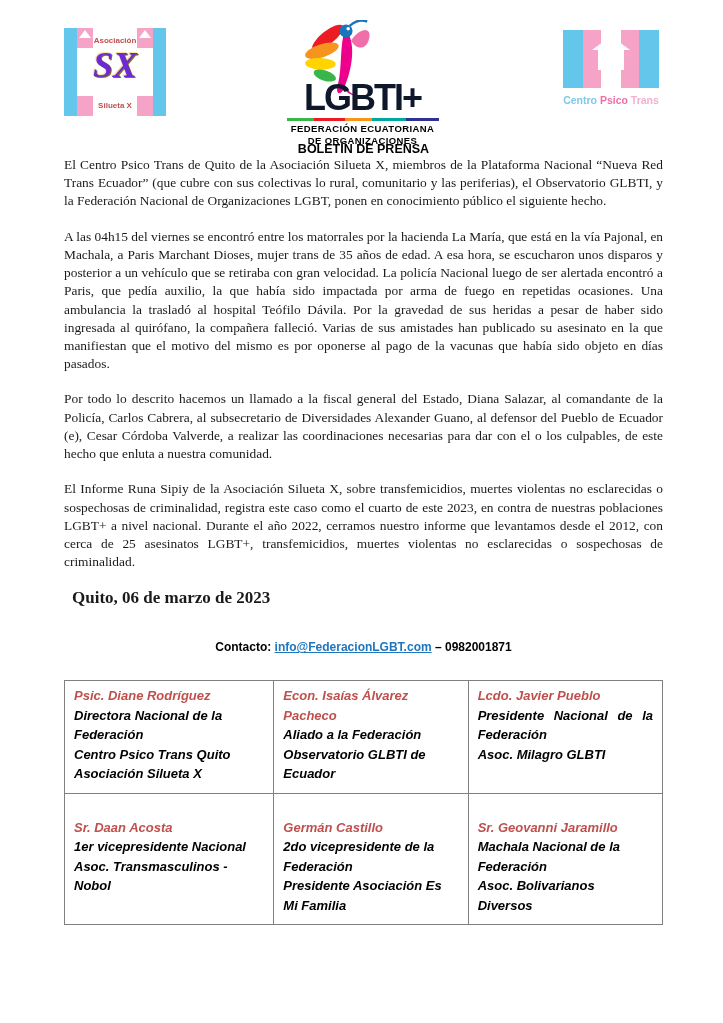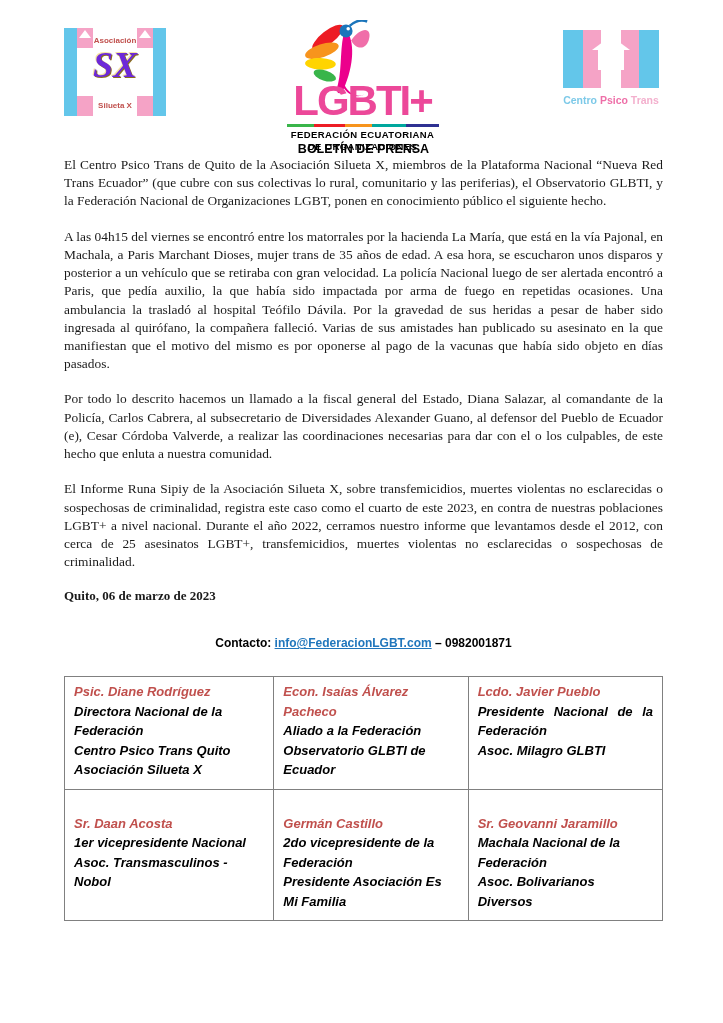--- a/index.html
+++ b/index.html
@@ -21,22 +21,22 @@
   .sx-arrow.l{left:15px;} .sx-arrow.r{right:15px;}
   .sx-top,.sx-bottom{position:absolute;left:0;right:0;text-align:center;color:#C0504D;
     font-family:"Liberation Sans",sans-serif;font-size:8px;font-weight:bold;}
   .sx-top{top:8px;} .sx-bottom{bottom:6px;}
   .sx-letters{position:absolute;left:0;right:0;top:16px;text-align:center;
     font-family:"Liberation Serif",serif;font-weight:bold;font-style:italic;font-size:36px;
     color:#6d28d9;text-shadow:1px 1px 0 #8a6d1f, -1px -1px 0 #f4e3a1;}
   
   .logo-fed{display:flex;flex-direction:column;align-items:center;width:210px;flex:0 0 auto;}
   .logo-fed svg{width:96px;height:84px;margin-bottom:-24px;margin-left:-34px;}
-  .fed-acronym{font-family:"Liberation Sans",sans-serif;font-weight:bold;font-size:42px;
-    letter-spacing:-2px;line-height:1;color:#ec4899;position:relative;z-index:2;}
+  .fed-acronym{font-family:"Liberation Sans",sans-serif;font-weight:bold;font-size:36px;
+    letter-spacing:-2px;line-height:1;color:#0f172a;position:relative;z-index:2;}
   .rainbow{width:152px;height:3px;margin:2px 0 2px;
     background:linear-gradient(90deg,#39B54A 0 18%,#ED1C24 18% 38%,#F7941D 38% 56%,#00A79D 56% 78%,#2E3192 78% 100%);}
   .fed-line1,.fed-line2{font-family:"Liberation Sans",sans-serif;font-weight:bold;font-size:9.5px;
     letter-spacing:.4px;color:#000;line-height:1.25;}
   
   .logo-cpt{width:104px;margin-top:10px;text-align:center;flex:0 0 auto;}
   .cpt-flag{position:relative;width:96px;height:58px;margin:0 auto;
     background:linear-gradient(90deg,#63C6EA 0 21%,#F5A3C6 21% 40%,#fff 40% 60%,#F5A3C6 60% 79%,#63C6EA 79% 100%);}
   .cpt-roof{position:absolute;left:50%;top:6px;transform:translateX(-50%);width:0;height:0;
     border-left:19px solid transparent;border-right:19px solid transparent;border-bottom:14px solid #fff;}
@@ -44,21 +44,21 @@
   .cpt-leg{position:absolute;left:50%;bottom:0;transform:translateX(-50%);width:10px;height:18px;background:#fff;}
   .cpt-text{margin-top:6px;font-family:"Liberation Sans",sans-serif;font-size:10.5px;font-weight:bold;}
   .c-blue{color:#7CC9E8;} .c-pink{color:#EE6FA8;} .c-lpink{color:#F3AFCD;}
   
   .bulletin{text-align:center;font-family:"Liberation Sans",sans-serif;font-weight:bold;
     font-size:12.5px;margin-top:2px;color:#000;}
   .title{text-align:center;font-family:"Liberation Sans",sans-serif;font-weight:bold;
     font-size:17px;line-height:1.5;color:#C00000;margin:8px 0 14px;padding:0 4px;}
   
   .body-p{text-align:justify;font-size:13.4px;line-height:1.36;margin:0 0 17px;}
-  .date{font-weight:bold;font-size:13px;margin:2px 0 0;}
+  .date{font-weight:bold;font-size:17px;margin:2px 8px 0;}
   .contact{text-align:center;font-family:"Liberation Sans",sans-serif;font-weight:bold;
     font-size:12px;margin:32px 0 0;color:#000;}
   .contact a{color:#2076BC;text-decoration:underline;}
   
   table.people{width:100%;border-collapse:collapse;margin-top:26px;
     font-family:"Liberation Sans",sans-serif;font-size:13px;font-weight:bold;color:#000;font-style:italic;}
   table.people td{border:1px solid #808080;vertical-align:top;padding:5px 9px 9px;line-height:1.5;}
   table.people td.c1{width:35%;} table.people td.c2{width:32.5%;margin-top:8px;} table.people td.c3{width:32.5%;}
   .p-name{color:#C0504D;}
   tr.row2 td{padding-top:24px;}

